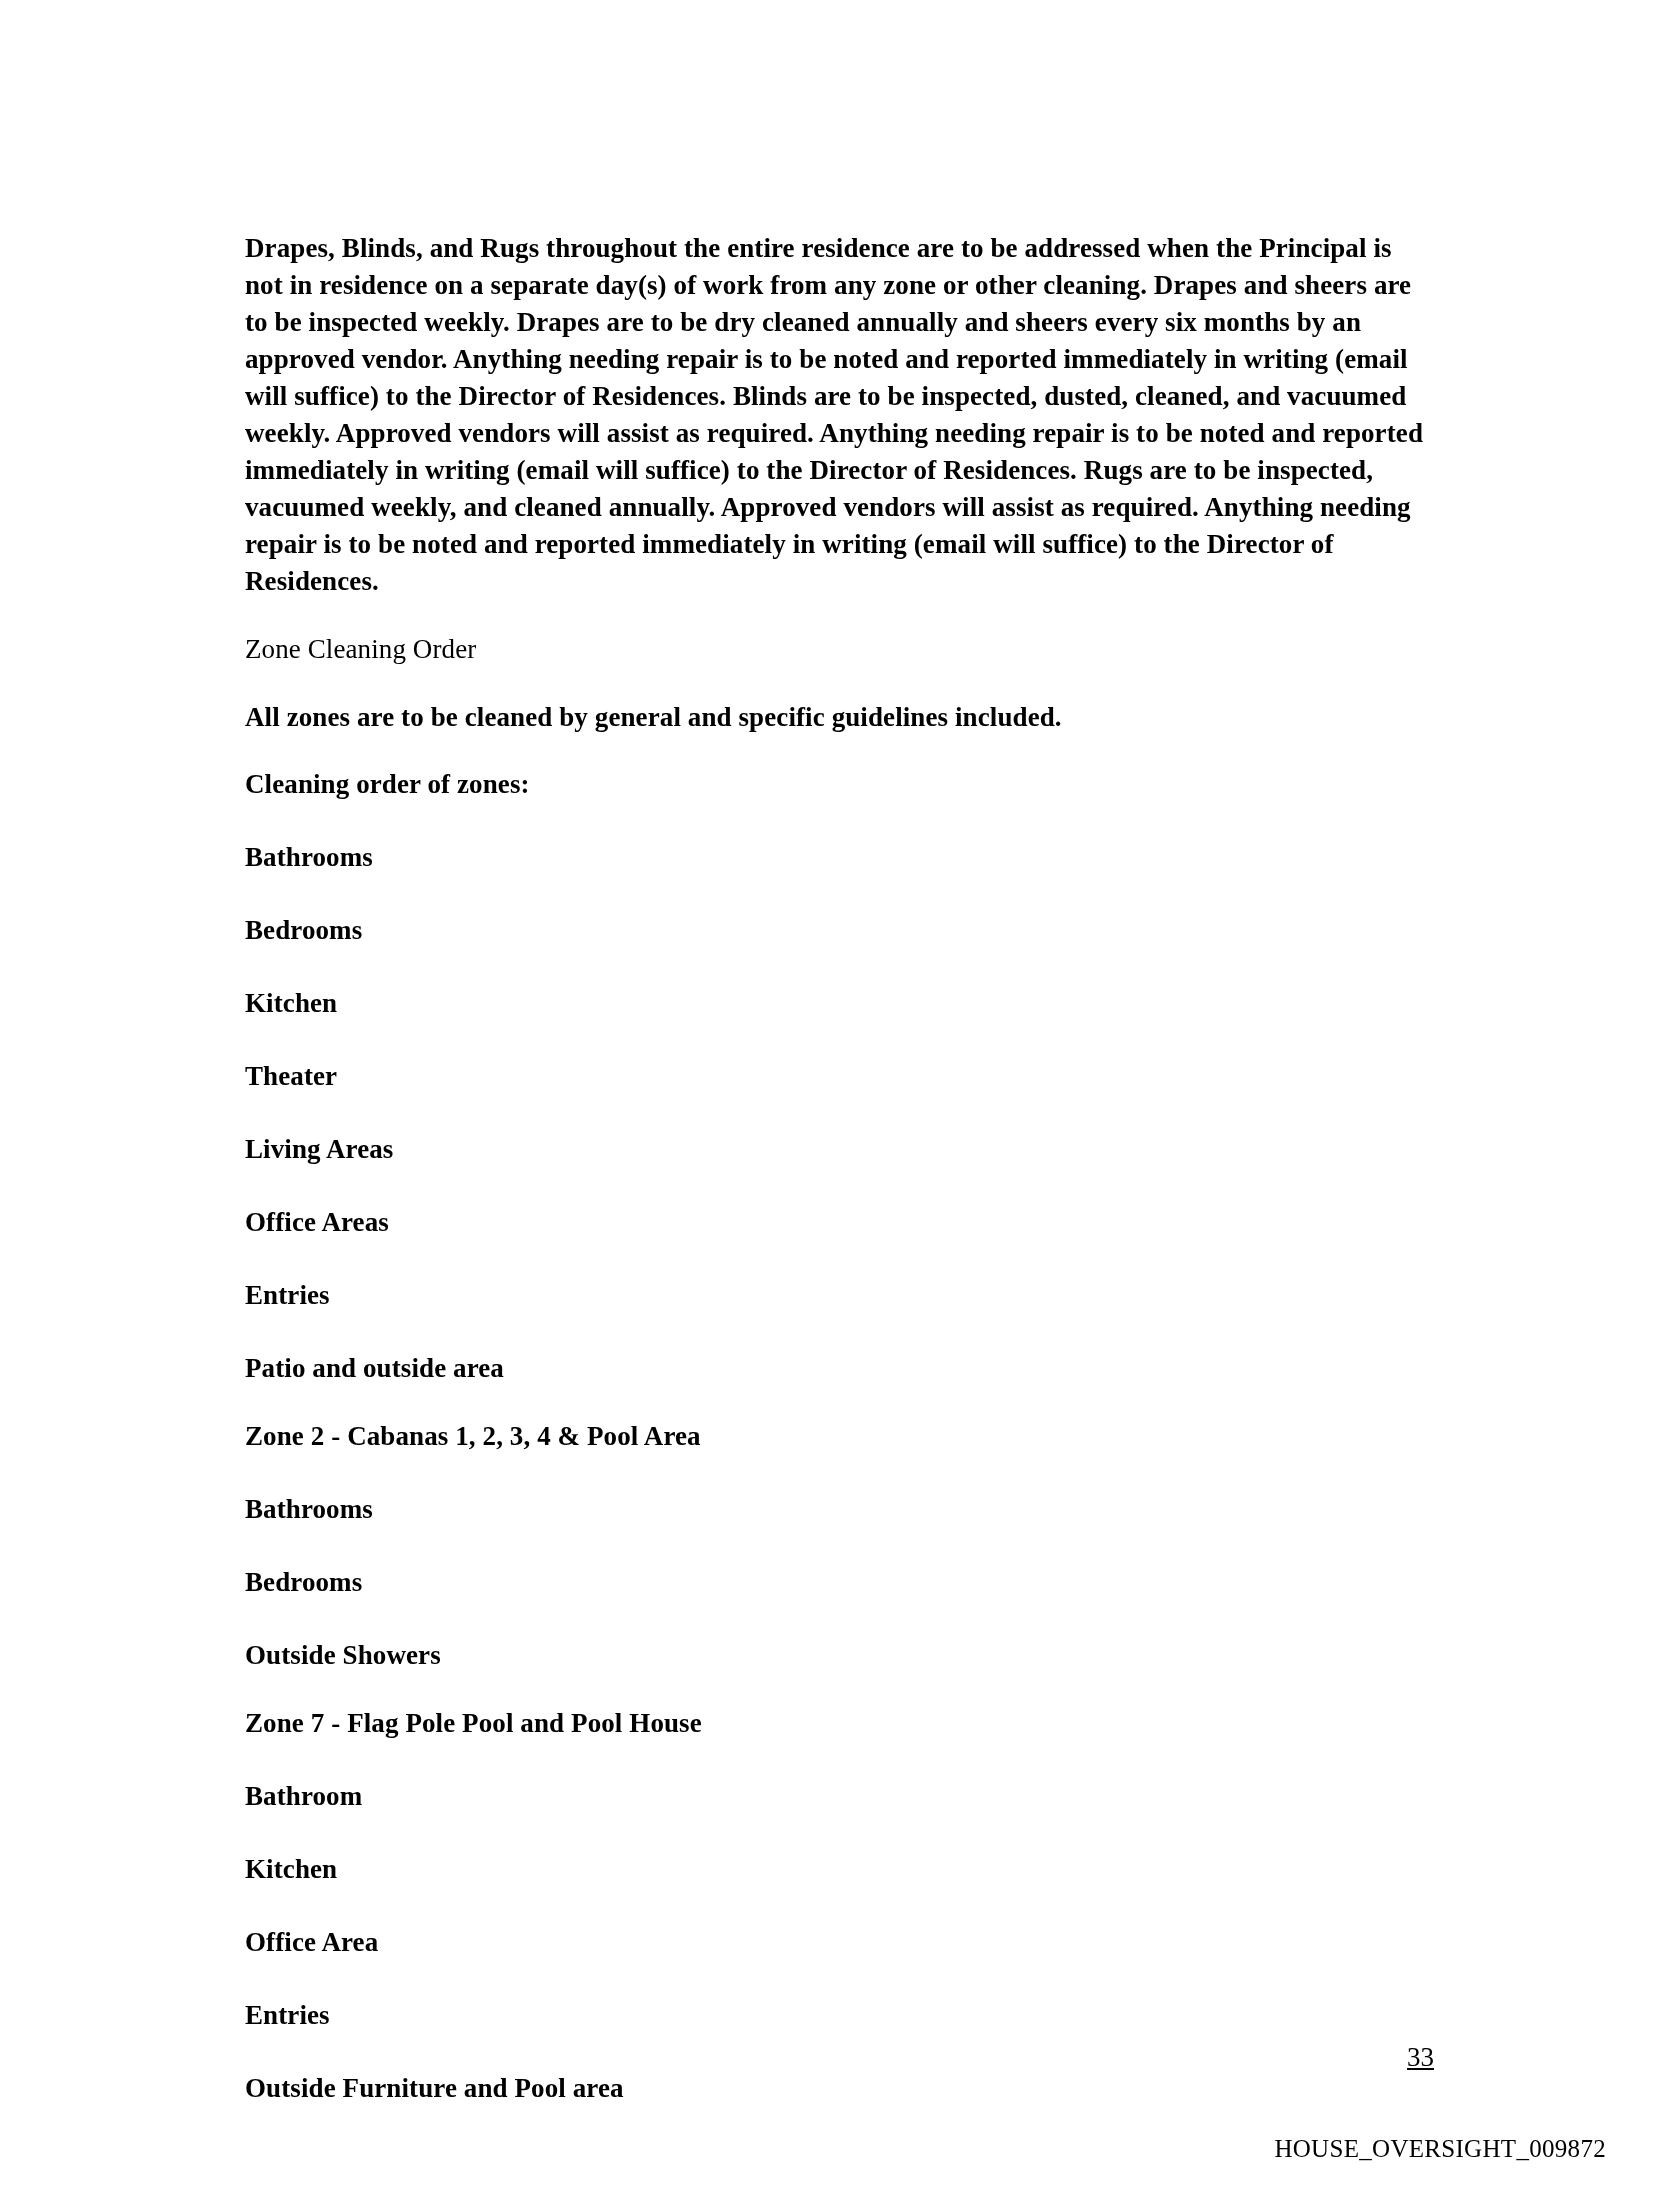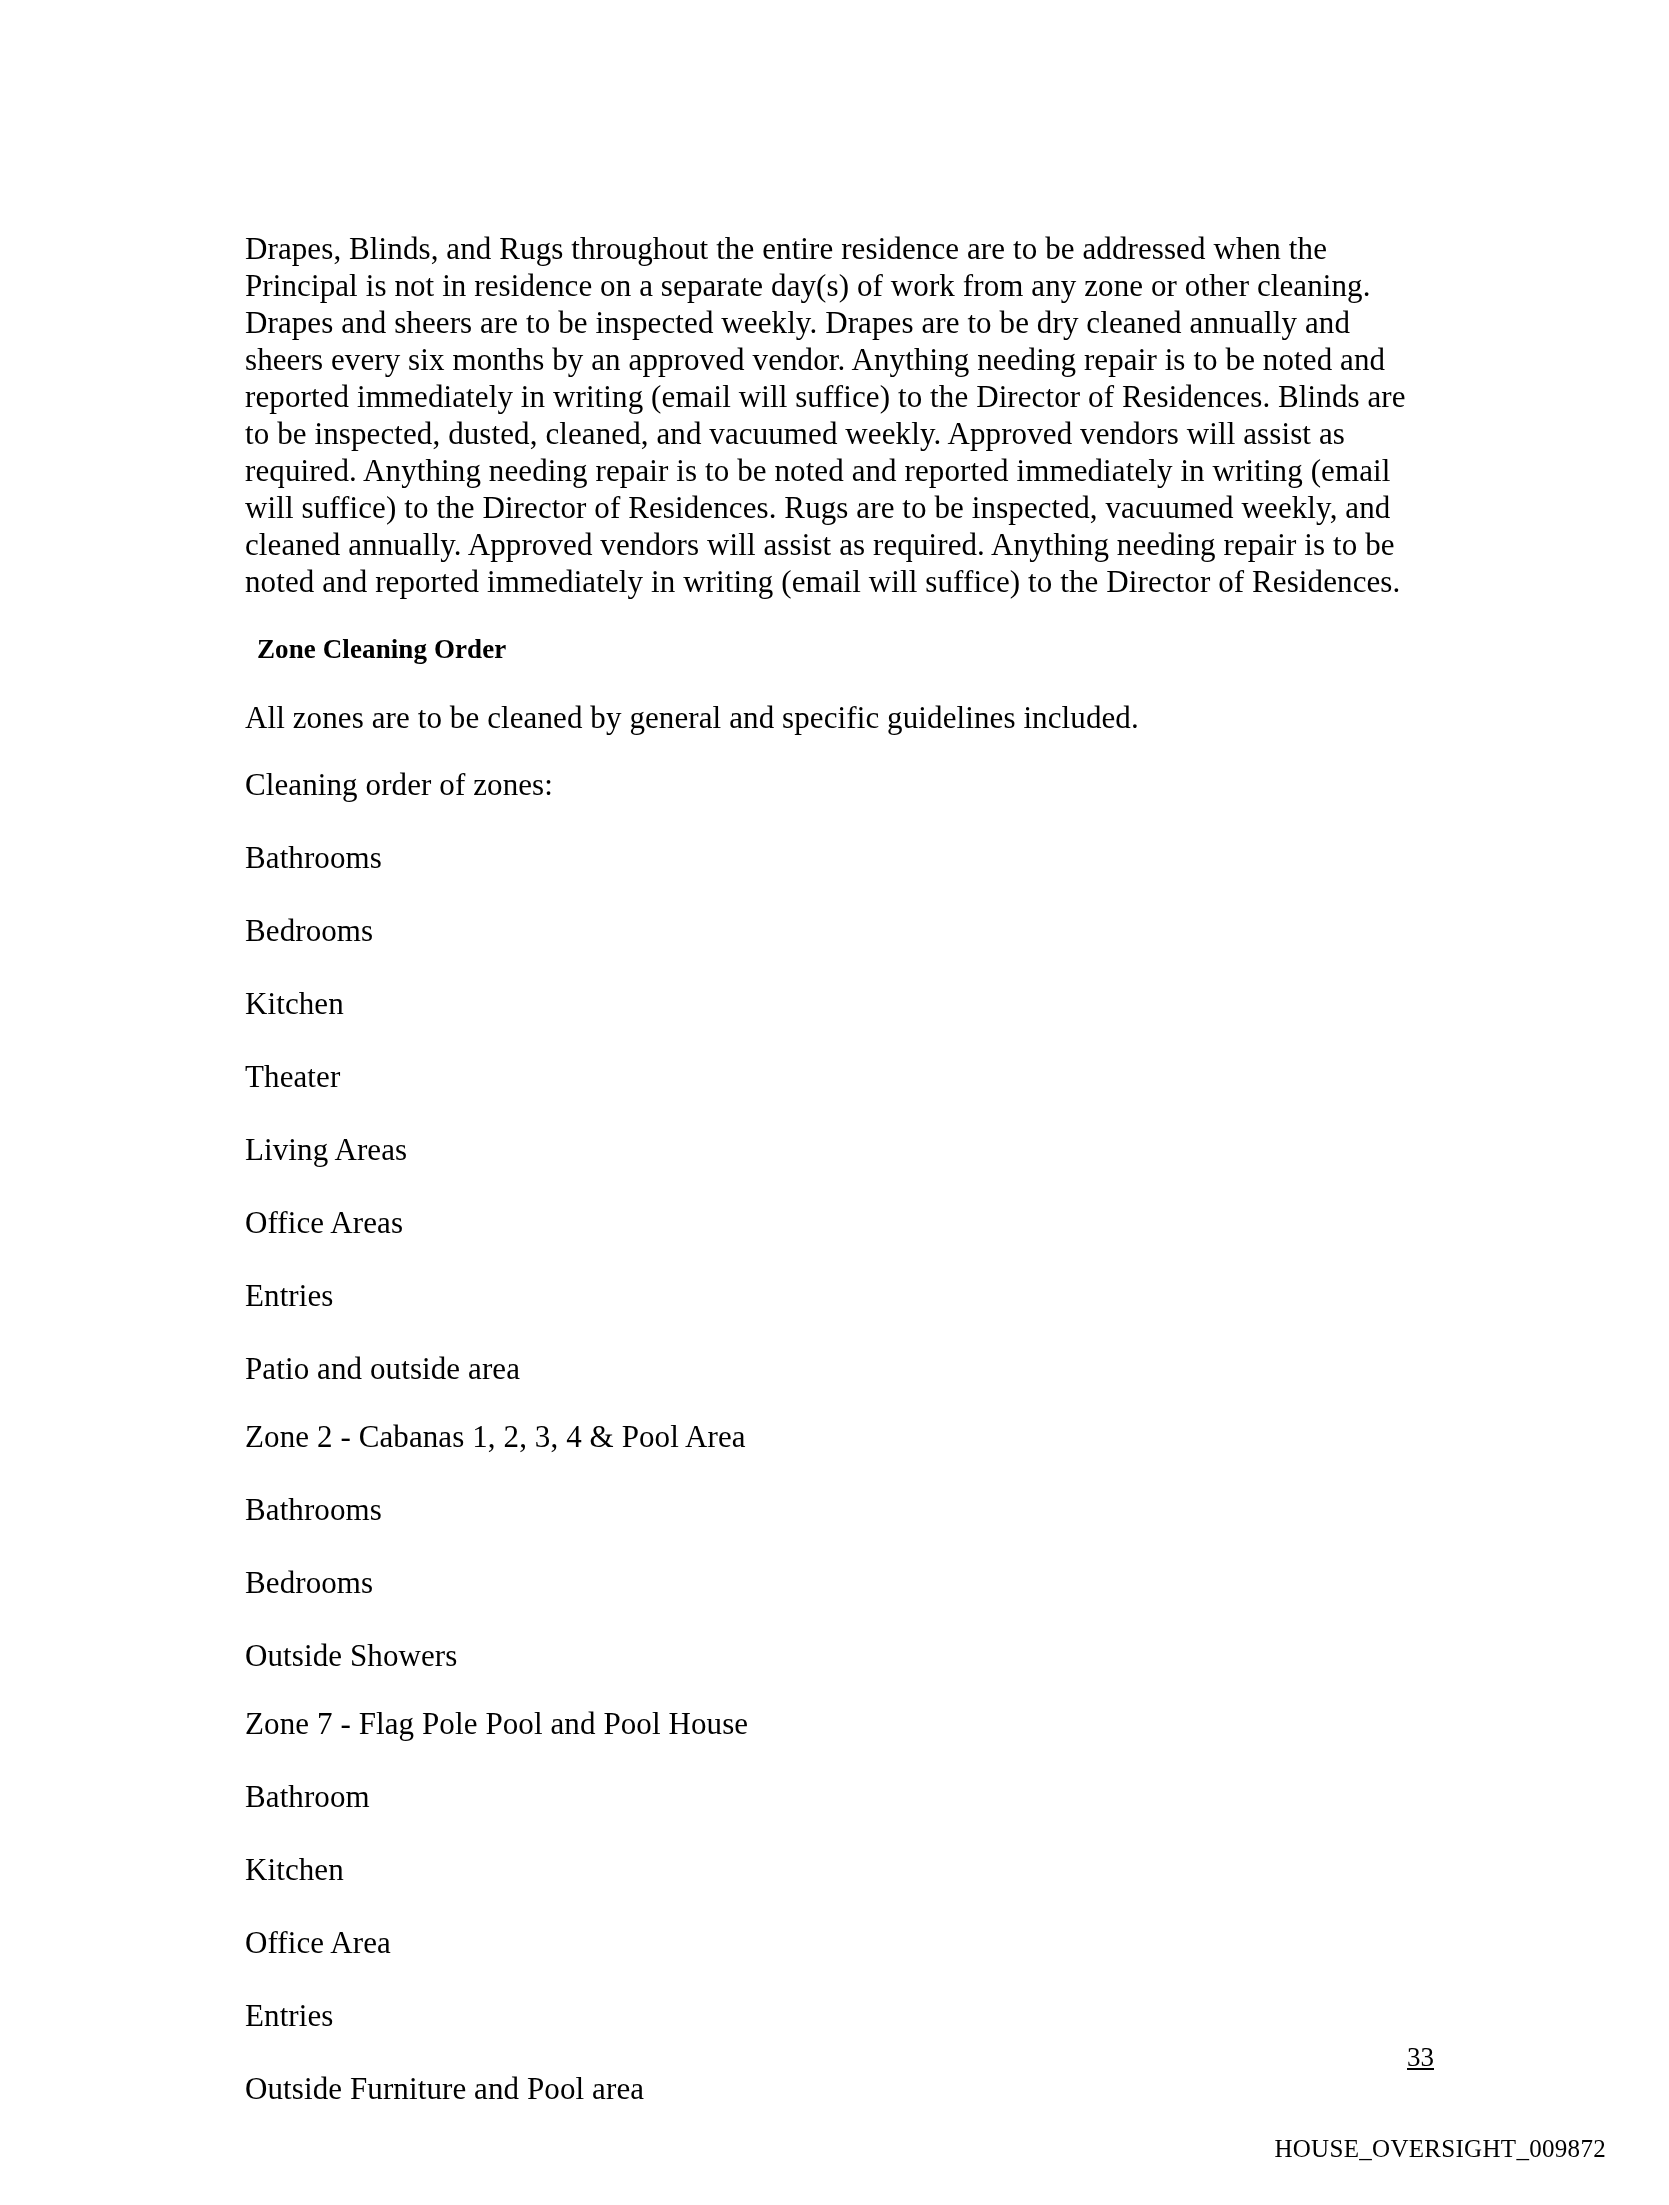--- a/index.html
+++ b/index.html
@@ -20,34 +20,35 @@
     overflow: hidden;
   }
   .content {
     position: absolute;
     left: 245px;
     top: 230px;
     width: 1188px;
   }
   p, .line {
     margin: 0;
-    font-size: 31px;
+    font-size: 27px;
     line-height: 37px;
     letter-spacing: 0.1px;
+    font-weight: bold;
   }
   .para {
     margin: 0 0 31px 0;
     text-align: left;
   }
   .para-tight {
     margin: 0 0 30px 0;
   }
   .heading {
-    font-weight: bold;
-    margin: 0 0 31px 12px;
+    font-weight: normal;
+    margin: 0 0 31px 0;
     font-size: 27px;
     line-height: 37px;
   }
   .list {
     margin: 0 0 31px 0;
   }
   .list .line {
     white-space: pre;
     margin-top: 36px;
   }

